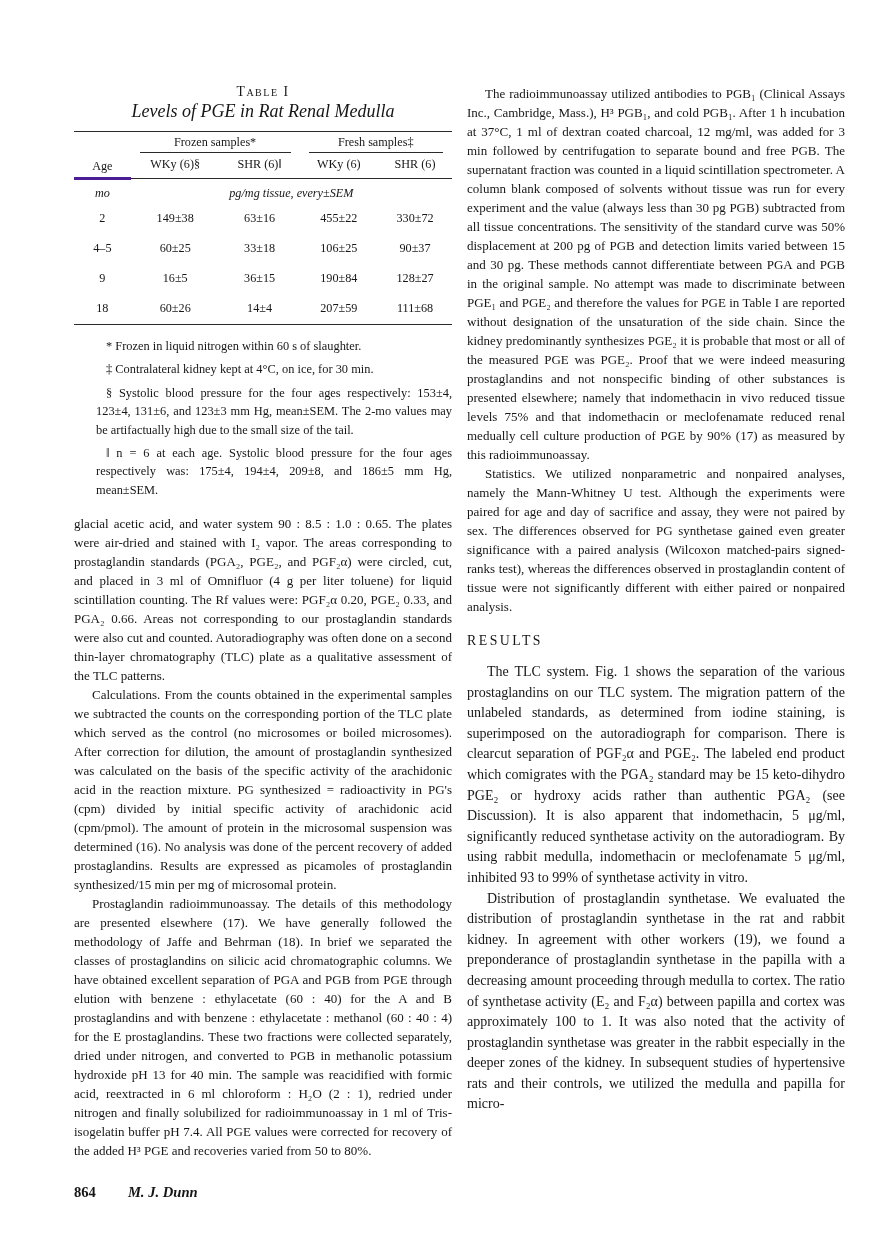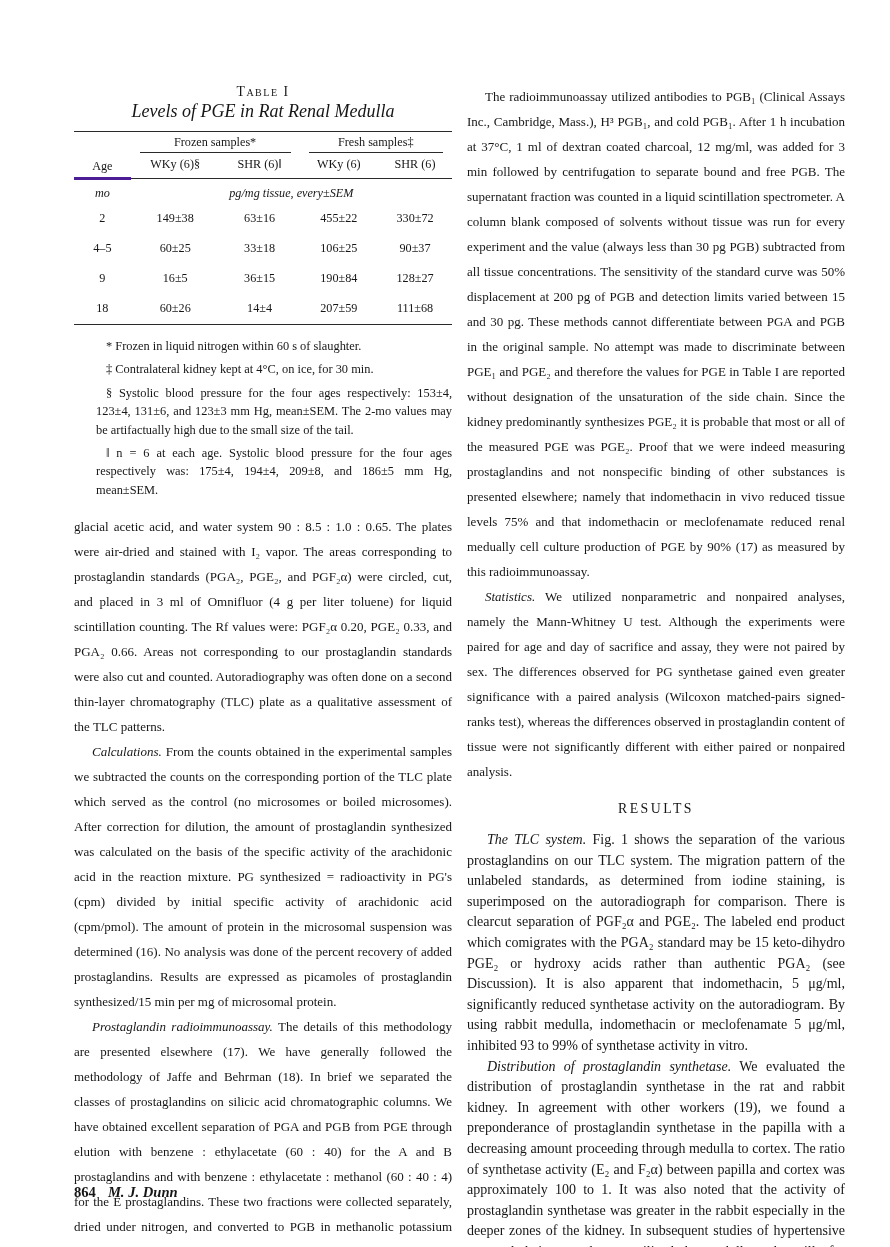--- a/index.html
+++ b/index.html
@@ -9,24 +9,24 @@
     background:#ffffff;
     color:#161616;
     font-family:"Liberation Serif","DejaVu Serif",serif;
     position:relative;
     overflow:hidden;
   }
   .columns { display:flex; gap:15px; padding:84px 45px 0 74px; }
   .col { flex:1; min-width:0; }
 
   
-  .methods { font-size:13px; line-height:25px; text-align:justify; }
+  .methods { font-size:13px; line-height:19px; text-align:justify; }
   .methods p { text-indent:18px; }
   .methods p.flush { text-indent:0; }
-  .lead { font-style:italic; }
+  .lead { }
 
   
   .tbl-label { text-align:center; font-variant:small-caps; letter-spacing:1.5px; font-size:13.6px; }
   .tbl-caption { text-align:center; font-style:italic; font-size:18px; margin:1px 0 9px; }
   table.data {
     width:100%; border-collapse:collapse; font-size:12.2px;
     border-top:1px solid #2a2a2a; border-bottom:1px solid #2a2a2a;
   }
   table.data th, table.data td { font-weight:normal; text-align:center; padding:3px 2px; }
   th.age-h { text-align:left; vertical-align:bottom; width:15%; border-bottom:3px solid #4c1d95; padding-left:1px; }
@@ -36,26 +36,26 @@
   tr.unit td { font-style:italic; padding:6px 2px 3px; }
   tbody.vals tr.datarow td { padding:7px 2px 8px; }
   td.age { text-align:left; font-weight:bold; padding-left:1px; }
 
   .footnotes { margin-top:12px; font-size:12.4px; line-height:18.4px; text-align:justify;margin-left:22px; }
   .footnotes p { text-indent:10px; margin-bottom:5px; }
 
   .left-body { margin-top:15px; }
 
   
-  .results-heading { text-align:center; font-size:13.8px; letter-spacing:2.5px; margin:17px 0 13px;font-family:Liberation Serif, serif; }
+  .results-heading { text-align:left; font-size:13.8px; letter-spacing:2.5px; margin:17px 0 13px;font-family:Liberation Serif, serif; }
   .results { font-size:14px; line-height:20.6px; text-align:justify; }
   .results p { text-indent:20px; }
 
   .footer { position:absolute; left:74px; top:1184px; font-size:14.6px; font-weight:bold; }
-  .footer .pageno { margin-right:12px; font-style:normal; }
+  .footer .pageno { margin-right:32px; font-style:normal; }
   .footer .author { font-style:italic; }
 </style>
 </head>
 <body>
 
 <div class="columns">
 
   <div class="col">
 
     <div class="tbl-label">Table I</div>

